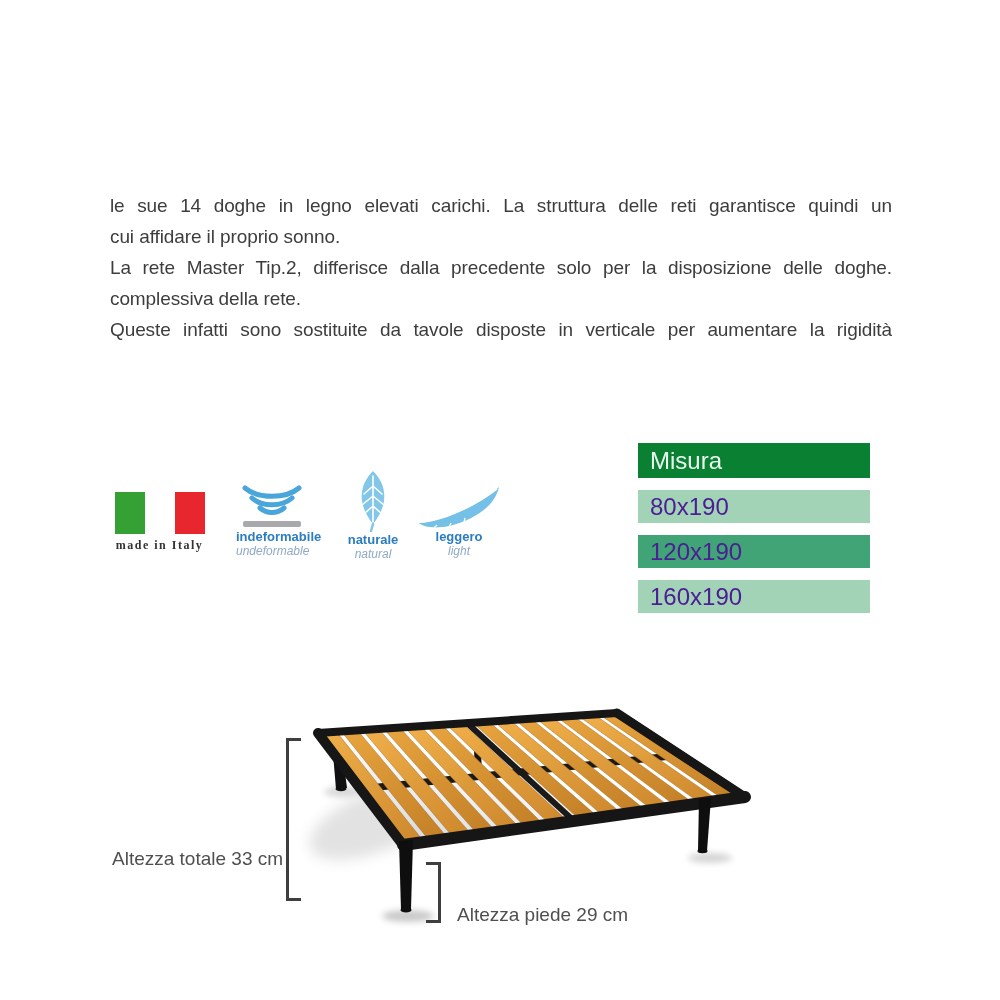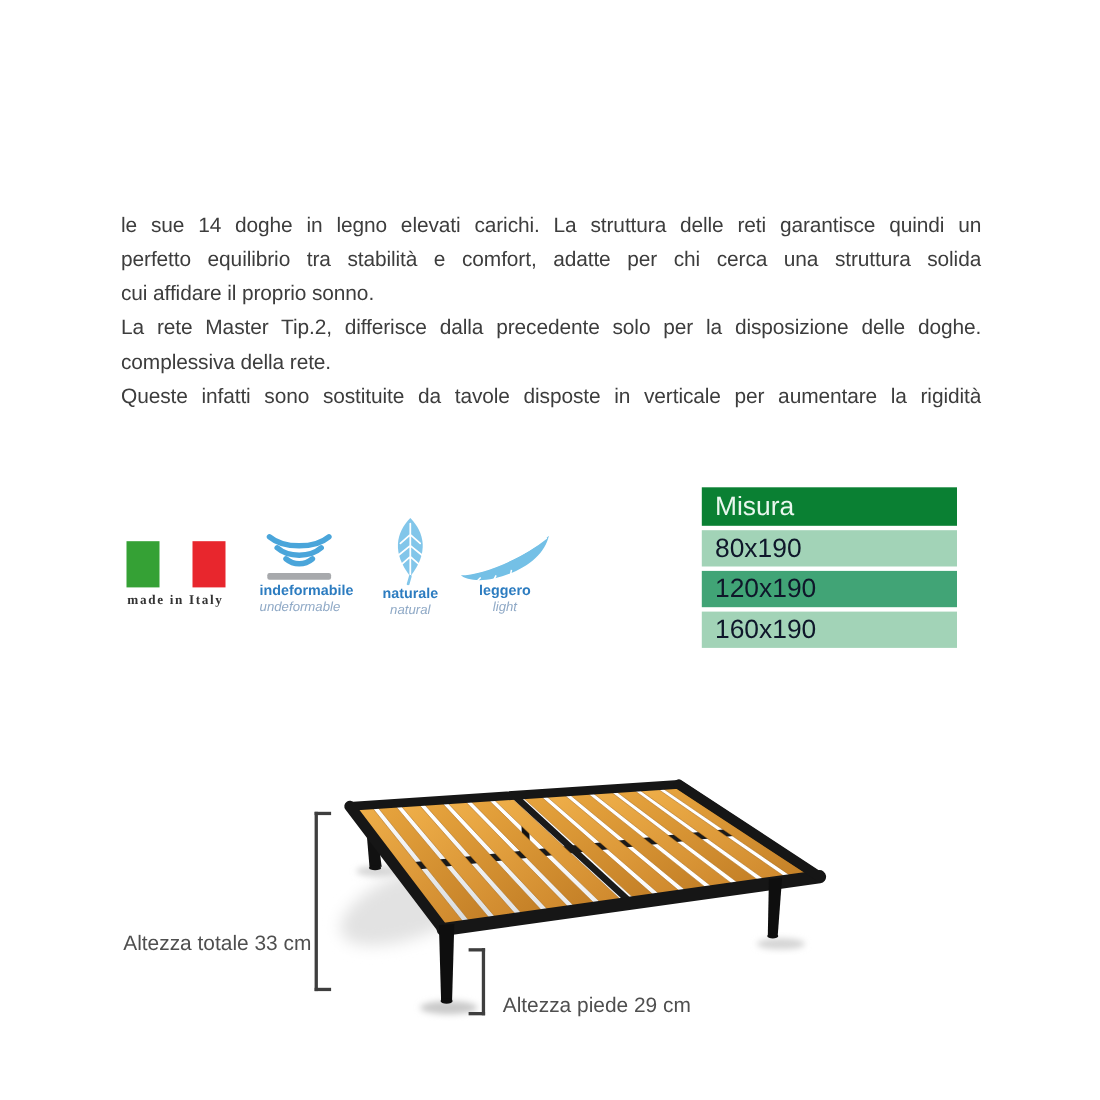--- a/index.html
+++ b/index.html
@@ -18,22 +18,22 @@
   .flag{display:flex;justify-content:space-between;width:90px;margin:0 auto;}
   .flag .g{width:30px;height:42px;background:#35a135;}
   .flag .r{width:30px;height:42px;background:#e8262d;}
   .madein{margin-top:4px;font-family:"Liberation Serif", serif;font-weight:bold;
           font-size:12px;letter-spacing:1.5px;color:#333333;white-space:nowrap;}
 
   
   .size-table{position:absolute;left:630px;top:443px;width:232px;padding-left:8px;}
   .size-header{background:#0a8033;color:#e9f7ee;height:35px;line-height:35px;
                padding-left:12px;font-size:24px;}
-  .size-row{height:33px;line-height:33px;margin-top:4px;padding-left:12px;
-            font-size:24px;color:#0f172a;}
+  .size-row{height:33px;line-height:33px;margin-top:12px;padding-left:12px;
+            font-size:24px;color:#4c1d95;}
   .size-row.light{background:#a2d3b7;}
   .size-row.medium{background:#41a476;}
 
   
   #bed-svg{position:absolute;left:280px;top:670px;}
 
   
   .bracket{position:absolute;border-color:#3e3e3e;border-style:solid;}
   .bracket.left{left:286px;top:738px;width:12px;height:157px;
                 border-width:3px 0 3px 3px;}
@@ -43,21 +43,20 @@
   .measure-label.total{left:112px;top:848px;text-align:center;}
   .measure-label.foot{left:457px;top:904px;}
 </style>
 </head>
 <body>
 
 <div id="page">
 
   <div class="desc">
     <div class="ln">le sue 14 doghe in legno elevati carichi. La struttura delle reti garantisce quindi un</div>
-    <div class="ln">perfetto equilibrio tra stabilità e comfort, adatte per chi cerca una struttura solida</div>
     <div class="ln para-end">cui affidare il proprio sonno.</div>
     <div class="ln">La rete Master Tip.2,  differisce dalla precedente solo per la disposizione delle doghe.</div>
     <div class="ln para-end">complessiva della rete.</div>
     <div class="ln">Queste infatti sono sostituite da tavole disposte in verticale per aumentare la rigidità</div>
   </div>
 
   <div class="flag-wrap badge">
     <div class="flag">
       <div class="g"></div>
       <div class="r"></div>

